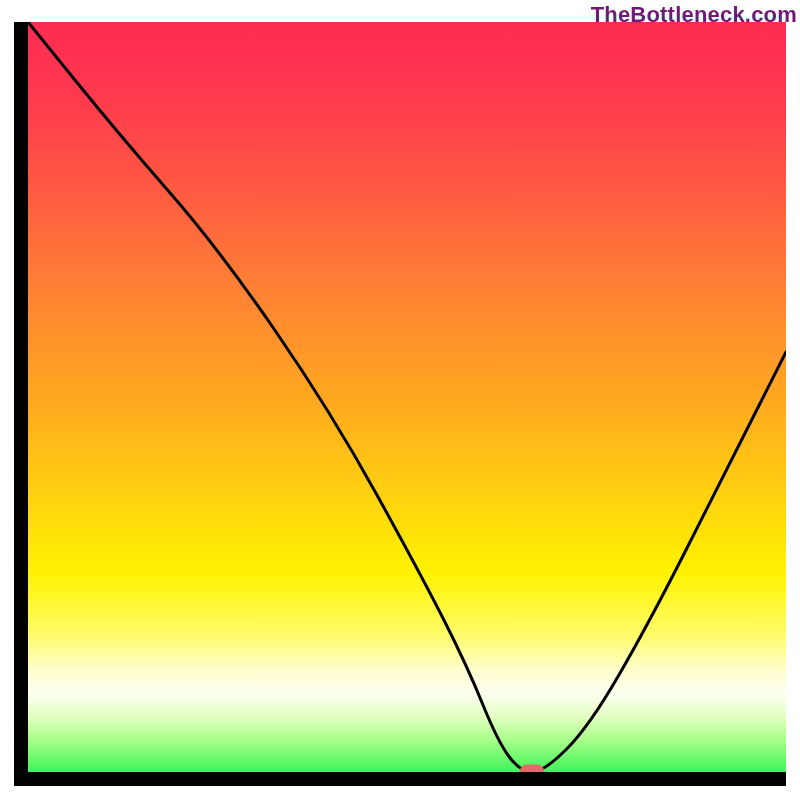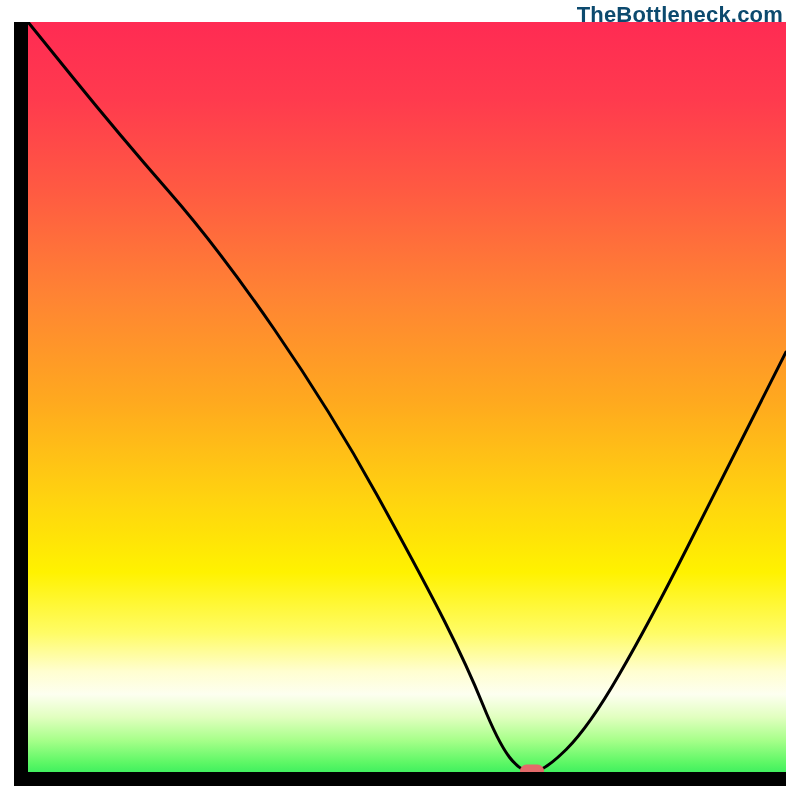--- a/index.html
+++ b/index.html
@@ -11,25 +11,25 @@
     background: #fff;
   }
   .chart-wrap {
     position: relative;
     width: 800px;
     height: 800px;
   }
   .watermark {
     position: absolute;
     top: 2px;
-    right: 17px;
+    right: 3px;
     font-family: Arial, Helvetica, sans-serif;
     font-size: 22px;
     font-weight: 600;
-    color: #0c4a6e;
+    color: #701a75;
     letter-spacing: 0.2px;
   }
   .plot-area {
     position: absolute;
     left: 14px;
     top: 22px;
     width: 772px;
     height: 764px;
     box-sizing: border-box;
   }

